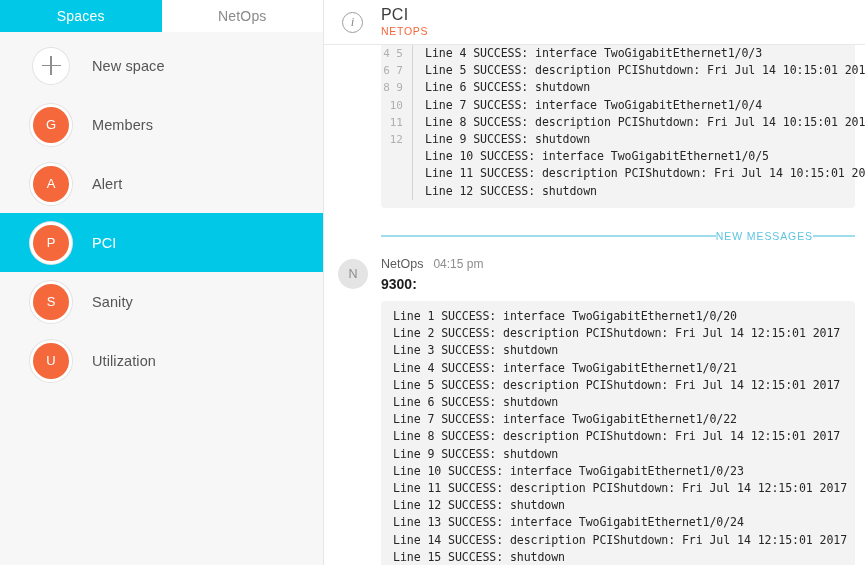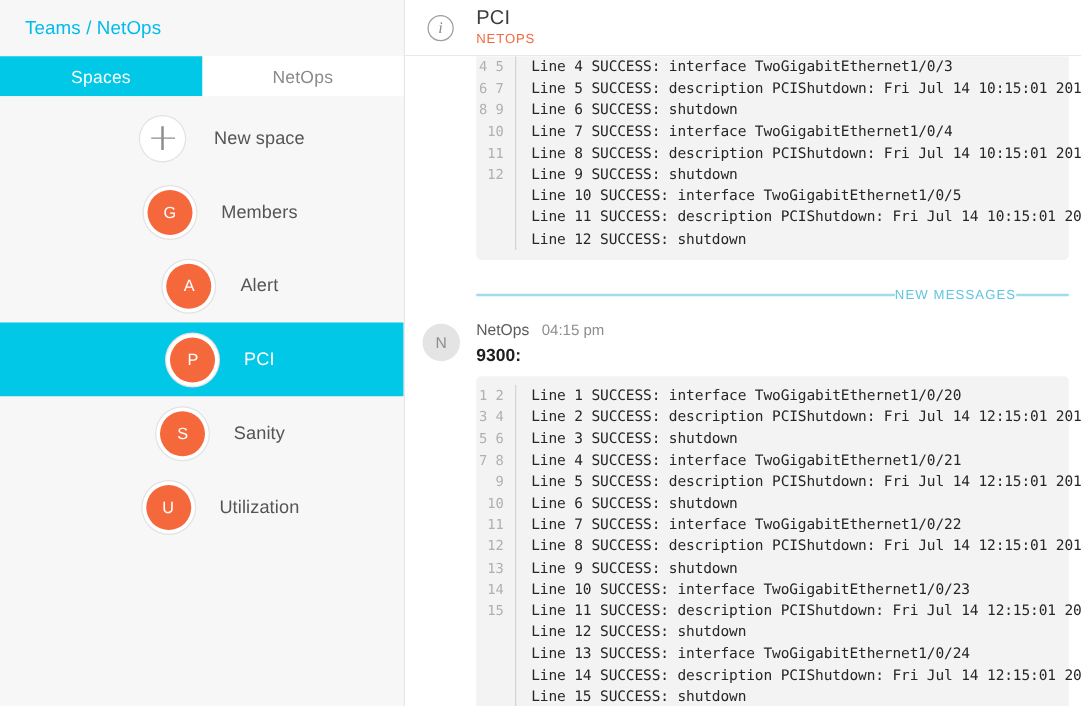--- a/index.html
+++ b/index.html
@@ -63,21 +63,20 @@
     background: #f7f7f7;
     padding-top: 4px;
     overflow: hidden;
   }
   .space-row {
     height: 59px;
     display: flex;
     align-items: center;
     padding-left: 27px;
     background: transparent;
-    justify-content: center;
   }
   .space-row.selected { background: #00c8e6; }
   .avatar {
     width: 36px; height: 36px;
     border-radius: 50%;
     background: #f4683c;
     color: #ffffff;
     font-size: 13px;
     display: flex;
     align-items: center;
@@ -256,23 +255,20 @@
     border-radius: 4px;
   }
 </style>
 </head>
 <body>
 
 <div id="app">
 
   <div id="sidebar">
 
-    <div id="breadcrumb">
-      <span class="crumb-text">Teams / NetOps</span>
-    </div>
 
     <div id="tabbar">
       <div class="tab active">
         <span>Spaces</span>
       </div>
       <div class="tab">
         <span>NetOps</span>
       </div>
     </div>
 
@@ -352,35 +348,20 @@
 
       <div class="message">
         <span class="msg-avatar">N</span>
         <div class="msg-body">
           <div class="msg-meta">
             <span class="msg-author">NetOps</span>
             <span class="msg-time">04:15 pm</span>
           </div>
           <div class="msg-text">9300:</div>
           <div class="code-block">
-            <div class="gutter">1
-2
-3
-4
-5
-6
-7
-8
-9
-10
-11
-12
-13
-14
-15</div>
             <div class="code-lines">Line 1 SUCCESS: interface TwoGigabitEthernet1/0/20
 Line 2 SUCCESS: description PCIShutdown: Fri Jul 14 12:15:01 2017
 Line 3 SUCCESS: shutdown
 Line 4 SUCCESS: interface TwoGigabitEthernet1/0/21
 Line 5 SUCCESS: description PCIShutdown: Fri Jul 14 12:15:01 2017
 Line 6 SUCCESS: shutdown
 Line 7 SUCCESS: interface TwoGigabitEthernet1/0/22
 Line 8 SUCCESS: description PCIShutdown: Fri Jul 14 12:15:01 2017
 Line 9 SUCCESS: shutdown
 Line 10 SUCCESS: interface TwoGigabitEthernet1/0/23

